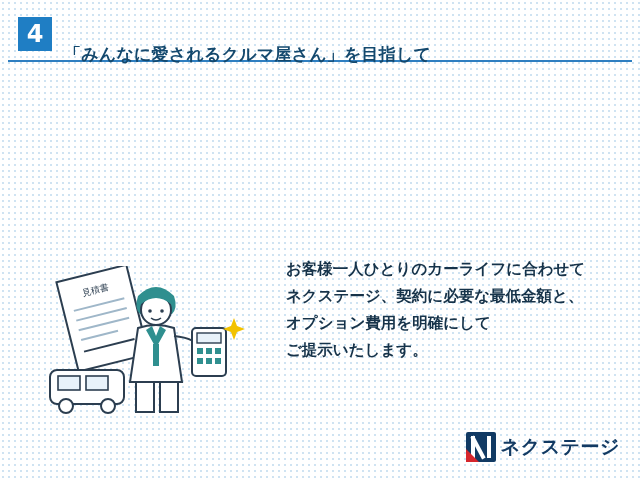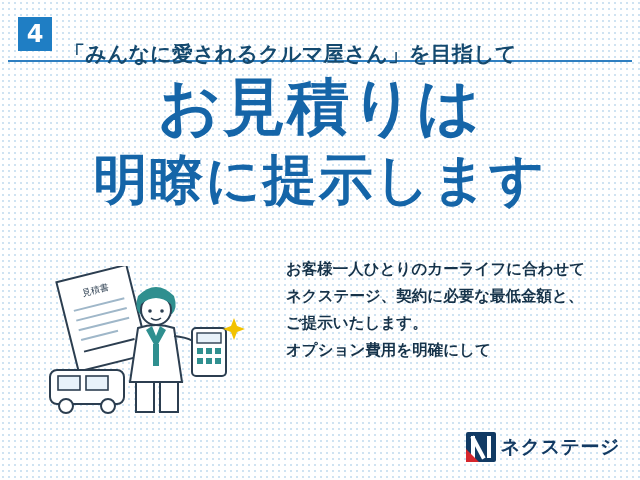--- a/index.html
+++ b/index.html
@@ -43,21 +43,21 @@
     background:#1f7ec4;
     color:#ffffff;
     font-size:24px;
     font-weight:bold;
     display:flex;align-items:center;justify-content:center;
     font-family:"DejaVu Sans", sans-serif;
     flex:0 0 auto;
   }
   .header-title{
     margin-left:12px;
-    font-size:21px;
+    font-size:17px;
     font-weight:bold;
     color:#14496e;
     letter-spacing:0.2px;
     white-space:nowrap;
     margin-top:40px;
   }
   
   .headline{
     position:absolute;
     left:0;top:62px;
@@ -148,30 +148,26 @@
 <div class="page">
   <div class="dots"></div>
 
   <div class="inner">
 
     <div class="header">
       <div class="header-badge">4</div>
       <div class="header-title">「みんなに愛されるクルマ屋さん」を目指して</div>
     </div>
 
-    <div class="headline">
-      <span class="l1">お見積りは</span>
-      <span class="l2">明瞭に提示します</span>
-    </div>
 
     <div class="copy">
       <span class="line">お客様一人ひとりのカーライフに合わせて</span>
       <span class="line">ネクステージ、契約に必要な最低金額と、</span>
+      <span class="line">オプション費用を明確にして</span>
       <span class="line">ご提示いたします。</span>
-      <span class="line">オプション費用を明確にして</span>
     </div>
 
     <div class="illus">
       <svg width="232" height="160" viewBox="0 0 232 160" xmlns="http://www.w3.org/2000/svg">
 
         <g>
           <g transform="rotate(-14 60 42)">
             <rect x="22" y="6" width="72" height="92" fill="#ffffff" stroke="#2c3e50" stroke-width="2"></rect>
             <text x="58" y="26" font-family="DejaVu Sans, sans-serif" font-size="9" fill="#2c3e50" text-anchor="middle">見積書</text>
             <line x1="32" y1="38" x2="84" y2="38" stroke="#9fb7c9" stroke-width="2"></line>

